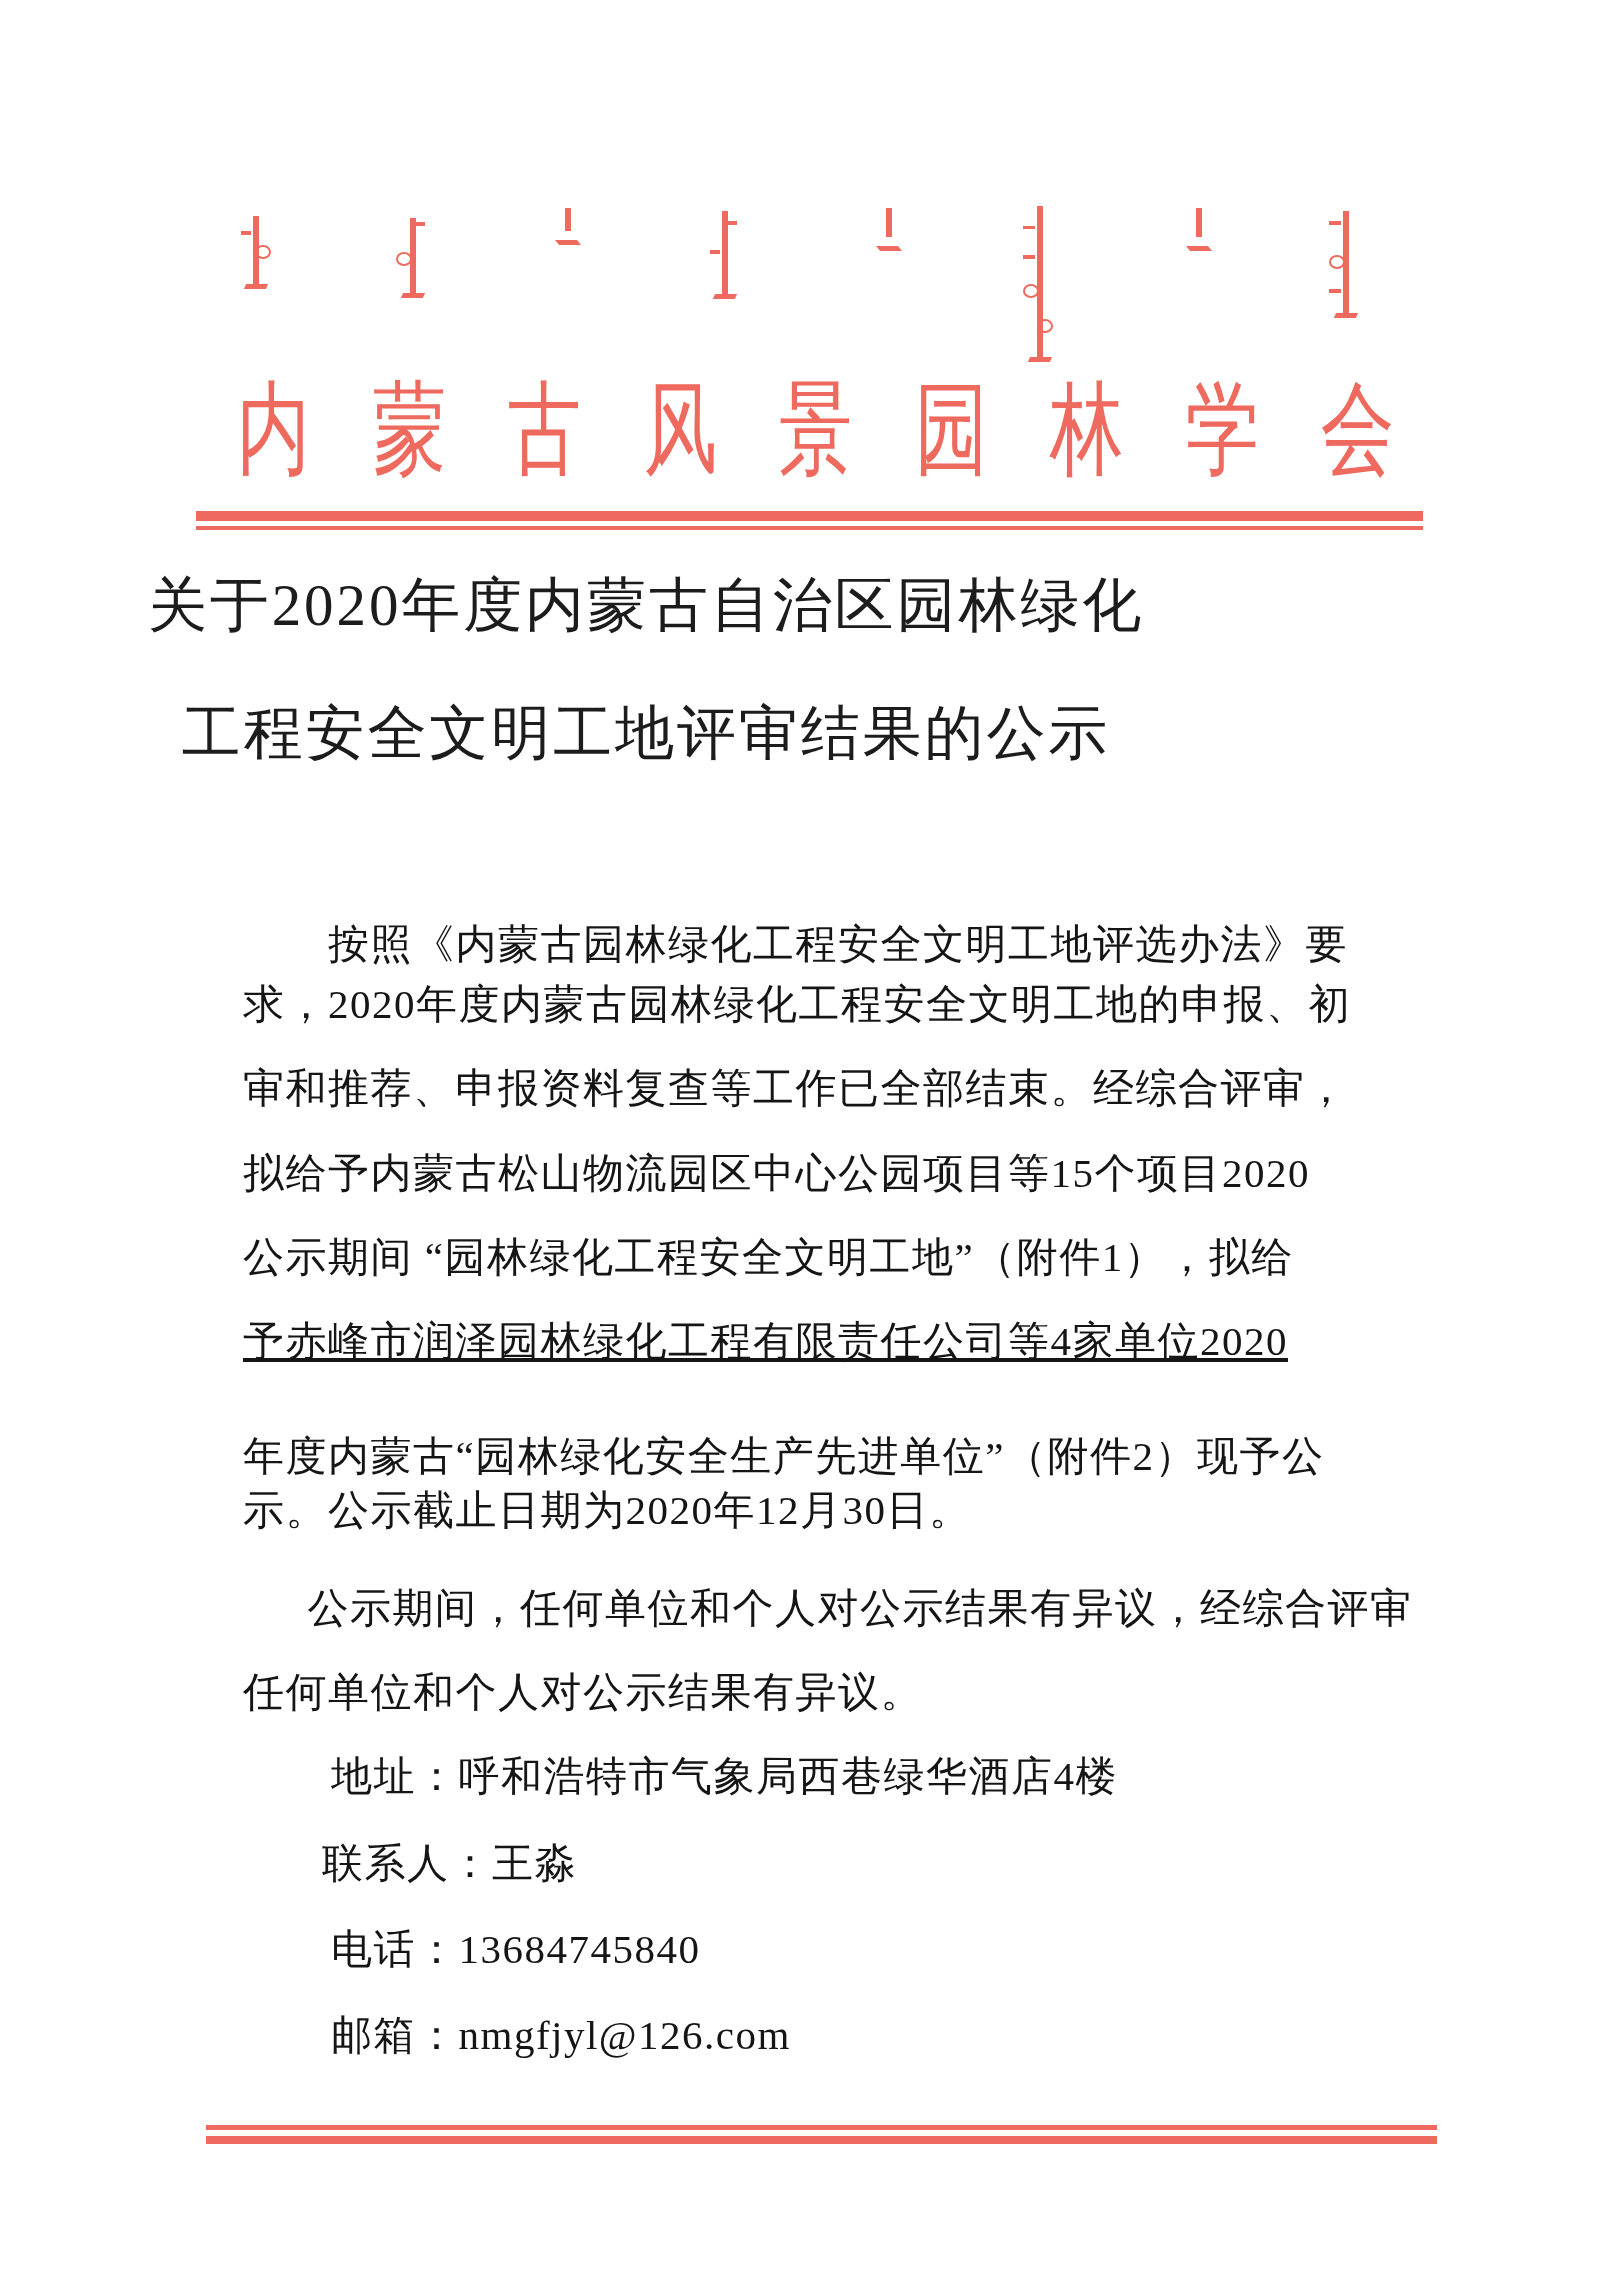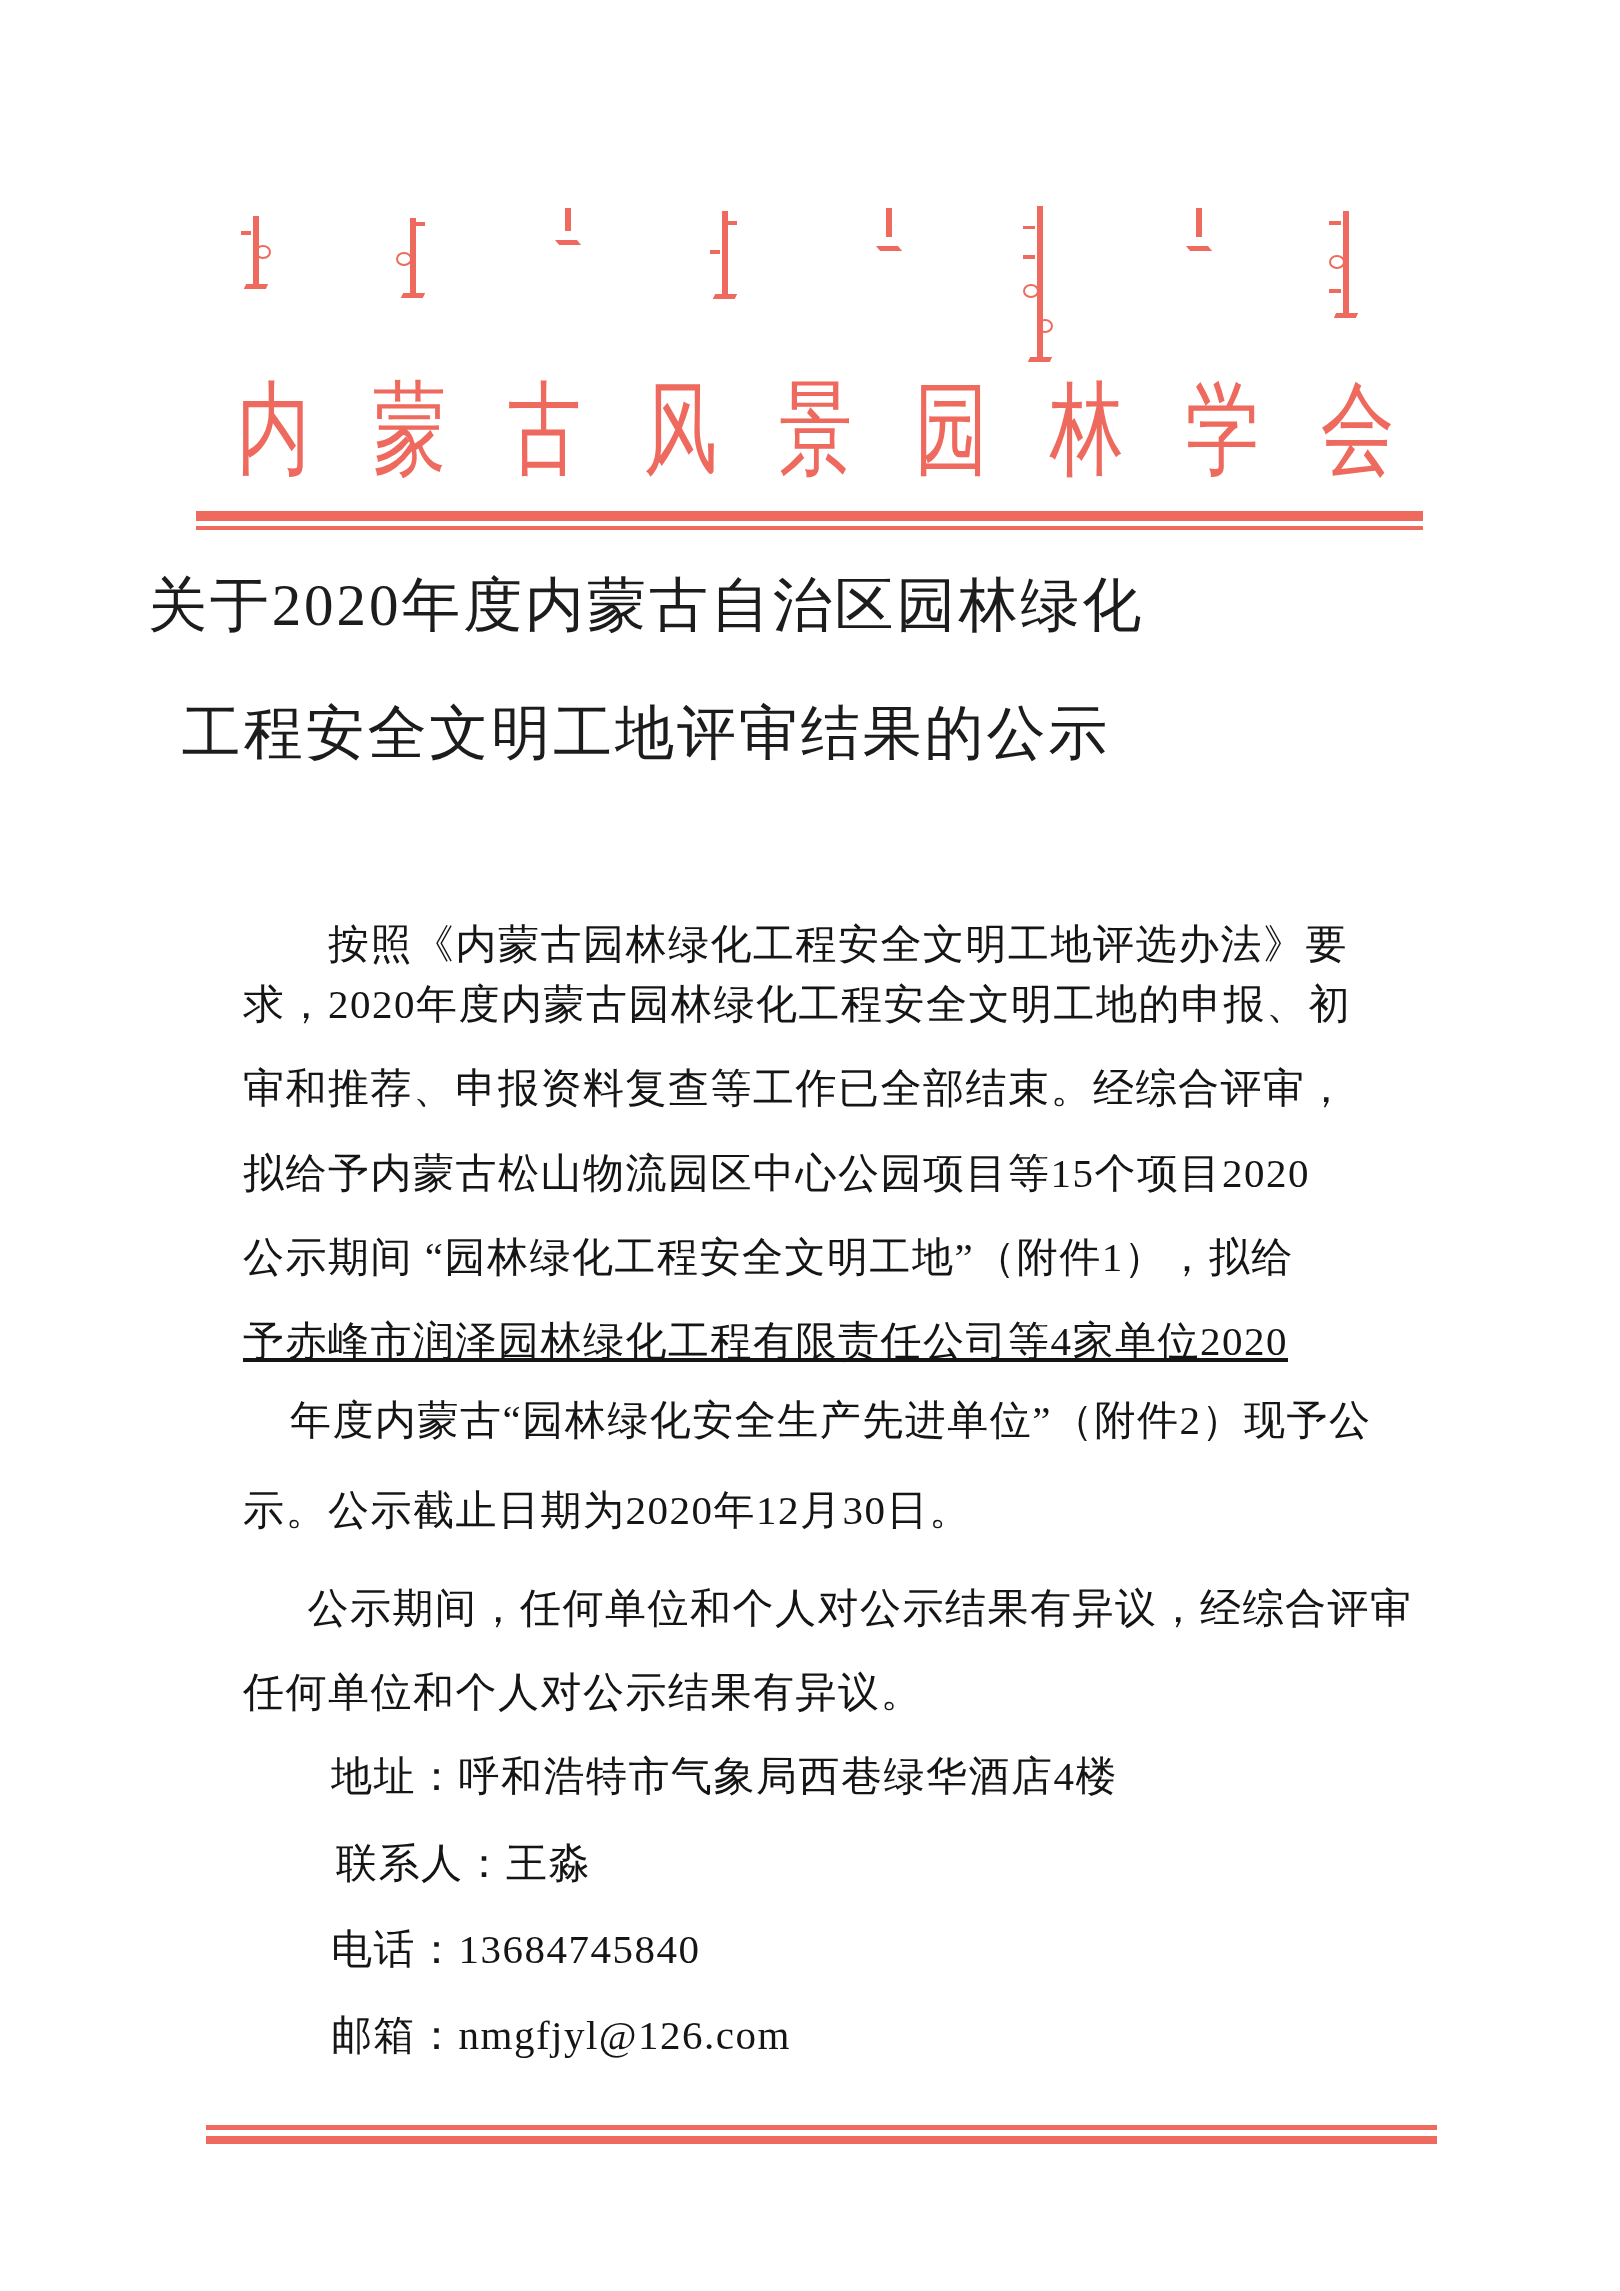--- a/index.html
+++ b/index.html
@@ -111,34 +111,34 @@
   <div class="title" style="top:576px;">关于2020年度内蒙古自治区园林绿化</div>
   <div class="title" style="top:704px;">工程安全文明工地评审结果的公示</div>
 
   <div>
     <div class="body-line" style="top:924px;">　　按照《内蒙古园林绿化工程安全文明工地评选办法》要</div>
     <div class="body-line" style="top:984px;">求，2020年度内蒙古园林绿化工程安全文明工地的申报、初</div>
     <div class="body-line" style="top:1068px;">审和推荐、申报资料复查等工作已全部结束。经综合评审，</div>
     <div class="body-line" style="top:1153px;">拟给予内蒙古松山物流园区中心公园项目等15个项目2020</div>
     <div class="body-line" style="top:1237px;">公示期间 “园林绿化工程安全文明工地”（附件1），拟给</div>
     <div class="body-line" style="top:1321px;text-decoration:underline;">予赤峰市润泽园林绿化工程有限责任公司等4家单位2020</div>
-    <div class="body-line" style="top:1400px;margin-left:47px;">年度内蒙古“园林绿化安全生产先进单位”（附件2）现予公</div>
+    <div class="body-line" style="top:1436px;">年度内蒙古“园林绿化安全生产先进单位”（附件2）现予公</div>
     <div class="body-line" style="top:1490px;">示。公示截止日期为2020年12月30日。</div>
   </div>
 
   <div>
     <div class="body-line" style="top:1588px; left:265px;">　公示期间，任何单位和个人对公示结果有异议，经综合评审</div>
     <div class="body-line" style="top:1672px;">任何单位和个人对公示结果有异议。</div>
   </div>
 
   <div>
     <div class="body-line" style="top:1756px; left:331px;">
       <span>地址：</span><span>呼和浩特市气象局西巷绿华酒店4楼</span>
     </div>
-    <div class="body-line" style="top:1843px; left:336px;">
+    <div class="body-line" style="top:1843px; left:322px;">
       <span>联系人：</span><span>王淼</span>
     </div>
     <div class="body-line" style="top:1929px; left:331px;">
       <span>电话：</span><span>13684745840</span>
     </div>
     <div class="body-line" style="top:2015px; left:331px;">
       <span>邮箱：</span><span class="email">nmgfjyl@126.com</span>
     </div>
   </div>
 

